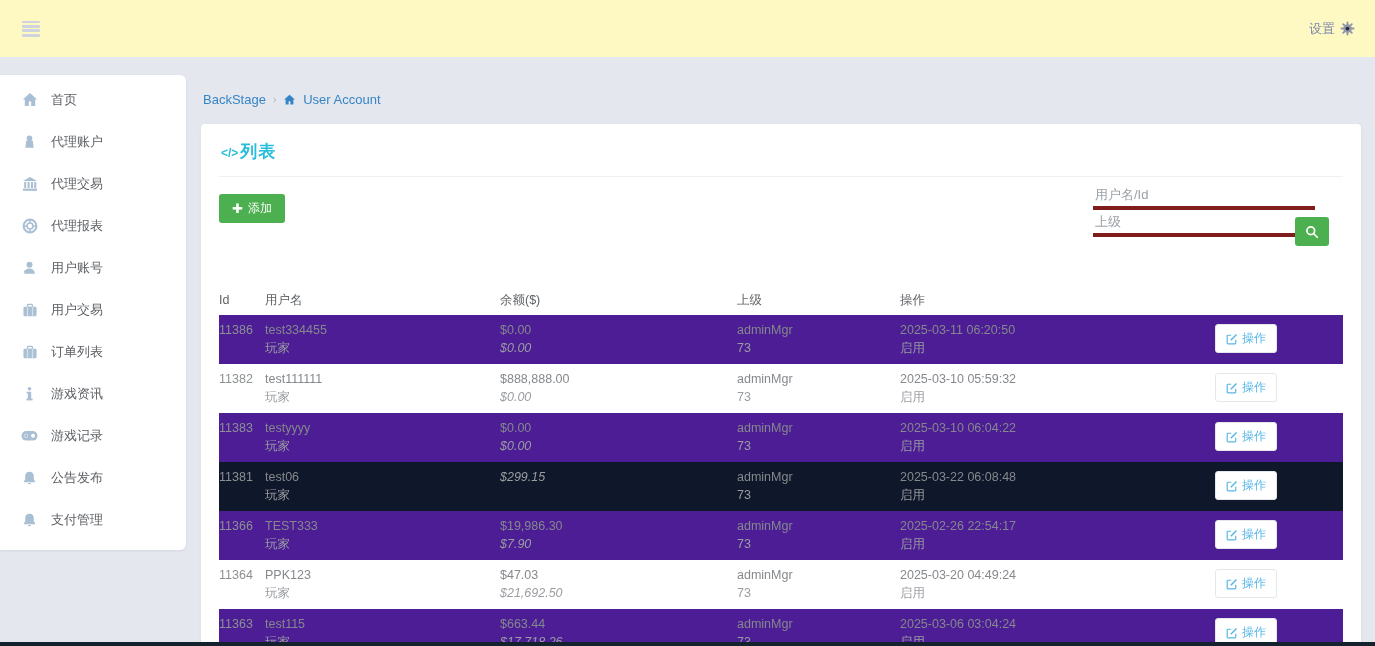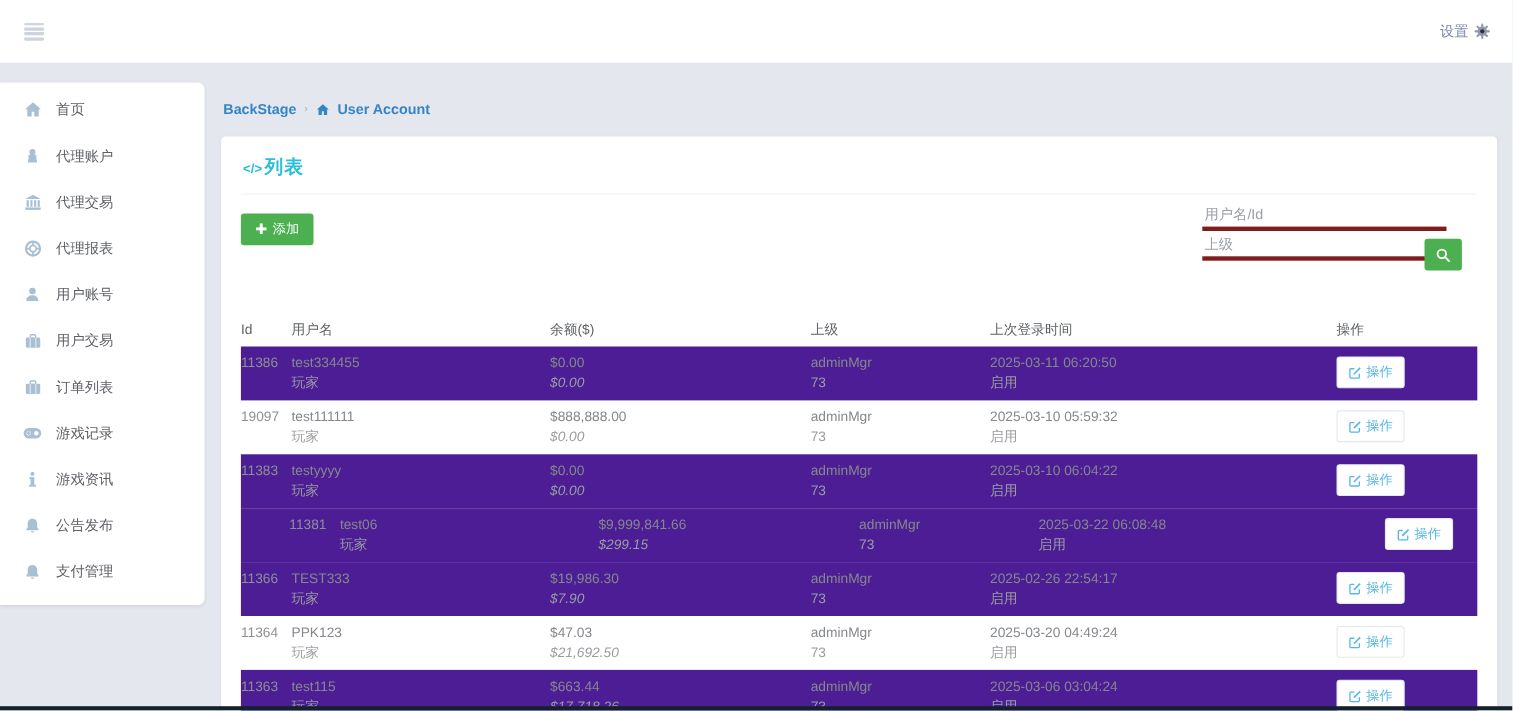--- a/index.html
+++ b/index.html
@@ -4,21 +4,21 @@
 <style>
   * { margin:0; padding:0; box-sizing:border-box; }
   html,body { width:1375px; height:646px; overflow:hidden; }
   body {
     font-family:"Liberation Sans","DejaVu Sans",sans-serif;
     background:#e5e7ef; position:relative; font-size:13px;
   }
   
   .navbar {
     position:absolute; left:0; top:0; width:1375px; height:57px;
-    background:#ffffff; display:flex; align-items:center; justify-content:space-between;
+    background:#fef9c3; display:flex; align-items:center; justify-content:space-between;
     padding:0 20px 0 22px; z-index:10;
   }
   .hamburger { width:22px; height:18px; cursor:pointer; display:flex; flex-direction:column; justify-content:space-between; padding:1px 0; }
   .hamburger span { display:block; height:2.6px; background:#cfd3dd; border-radius:1px; }
   .hamburger span:nth-child(1){width:18px;} .hamburger span:nth-child(2){width:18px;}
   .hamburger span:nth-child(3){width:18px;} .hamburger span:nth-child(4){width:18px;}
   .nav-settings { display:flex; align-items:center; gap:5px; cursor:pointer; }
   .nav-settings .lbl { color:#7d88ac; font-size:13px; }
   
   .sidebar {
@@ -29,21 +29,21 @@
   .side-item {
     height:42px; display:flex; align-items:center; gap:13px;
     padding-left:21px; cursor:pointer; color:#5d6065; font-size:13px;
   }
   .side-item .ic { width:17px; height:17px; display:flex; align-items:center; justify-content:center; flex:none; }
   
   .main { position:absolute; left:201px; top:57px; width:1160px; }
   .breadcrumb {
     margin:35px 0 0 2px; display:flex; align-items:center; gap:7px; font-size:13px;
   }
-  .breadcrumb a { color:#3585c5; text-decoration:none; cursor:pointer;font-weight:bold; }
+  .breadcrumb a { color:#3585c5; text-decoration:none; cursor:pointer; }
   .crumb-sep { color:#aeb2b8; font-size:10px; }
   .panel {
     margin-top:17px; background:#ffffff; border-radius:4px;
     box-shadow:0 1px 3px rgba(40,44,70,.06);
     padding:14px 18px 30px 18px; min-height:560px;
   }
   .panel-title { display:flex; align-items:baseline; gap:2px; padding:2px 0 13px 2px;
     border-bottom:1px solid #eef0f3; color:#28bedb; }
   .panel-title .pfx { font-size:12px; font-weight:bold; }
   .panel-title .ttl { font-size:17px; font-weight:bold; letter-spacing:1px; }
@@ -69,21 +69,21 @@
   }
   
   .tbl { width:100%; }
   .trow { display:flex; align-items:stretch; }
   .thead { height:30px; align-items:center; color:#5f6265; }
   .thead > div { font-size:12.5px; }
   .c1{width:46px;} .c2{width:235px;} .c3{width:237px;} .c4{width:163px;} .c5{width:315px;} .c6{flex:1;}
   .trow > div { padding:6px 8px 6px 0; }
   .drow { height:49px; }
   .drow.striped { background:#4c1d95; }
-  .drow.hl { background:#4c1d95;padding-left:44px; }
+  .drow.hl { background:#0f172a; }
   .l1 { display:block; color:#85888c; font-size:12.5px; line-height:18px; white-space:nowrap; }
   .l2 { display:block; color:#9a9da1; font-size:12.5px; line-height:18px; white-space:nowrap; }
   .l2.money { font-style:italic; }
   .id-cell { color:#8d9093; font-size:12.5px; line-height:18px; padding-top:6px; }
   .btn-op {
     margin-top:3px; background:#fff; border:1px solid #e5e8eb; border-radius:3px;
     color:#59b7e8; font-size:12px; padding:5px 10px; cursor:pointer;
     display:inline-flex; align-items:center; gap:4px; font-family:inherit;
   }
   
@@ -198,42 +198,42 @@
             <rect x="5.4" y="1.4" width="5.2" height="3.4" rx="1" fill="none" stroke="#a9bfd3" stroke-width="1.4"></rect>
           </g>
           <rect x="4.6" y="4" width="1.4" height="10" fill="#fff" opacity="0.5"></rect>
           <rect x="10" y="4" width="1.4" height="10" fill="#fff" opacity="0.5"></rect>
         </svg>
     </span>
     <span>订单列表</span>
   </div>
   <div class="side-item">
     <span class="ic">
+      <svg width="7" height="15" viewBox="0 0 7 15">
+          <g fill="#a9bfd3">
+            <circle cx="3.5" cy="1.8" r="1.8"></circle>
+            <rect x="1.8" y="4.8" width="3.4" height="8"></rect>
+            <rect x="0.4" y="11.6" width="6.2" height="1.8"></rect>
+            <rect x="0.6" y="4.8" width="3" height="1.6"></rect>
+          </g>
+        </svg>
+    </span>
+    <span>游戏资讯</span>
+  </div>
+  <div class="side-item">
+    <span class="ic">
       <svg width="17" height="12" viewBox="0 0 17 12">
           <rect x="0.5" y="1" width="16" height="9.6" rx="4.8" fill="#a9bfd3"></rect>
           <circle cx="5" cy="5.8" r="2" fill="#fff"></circle>
           <circle cx="12" cy="5.8" r="2" fill="#fff"></circle>
           <rect x="4.3" y="4" width="1.4" height="3.6" fill="#a9bfd3"></rect>
           <rect x="3.2" y="5.1" width="3.6" height="1.4" fill="#a9bfd3"></rect>
         </svg>
     </span>
     <span>游戏记录</span>
-  </div>
-  <div class="side-item">
-    <span class="ic">
-      <svg width="7" height="15" viewBox="0 0 7 15">
-          <g fill="#a9bfd3">
-            <circle cx="3.5" cy="1.8" r="1.8"></circle>
-            <rect x="1.8" y="4.8" width="3.4" height="8"></rect>
-            <rect x="0.4" y="11.6" width="6.2" height="1.8"></rect>
-            <rect x="0.6" y="4.8" width="3" height="1.6"></rect>
-          </g>
-        </svg>
-    </span>
-    <span>游戏资讯</span>
   </div>
   <div class="side-item">
     <span class="ic">
       <svg width="15" height="16" viewBox="0 0 16 16">
           <g fill="#a9bfd3">
             <path d="M8 1.2c-3 0-4.6 2.2-4.6 5v3.2L2 11.6v0.8h12v-0.8l-1.4-2.2V6.2c0-2.8-1.6-5-4.6-5z"></path>
             <path d="M6.2 13.4a1.9 1.9 0 0 0 3.6 0z"></path>
           </g>
         </svg>
     </span>
@@ -292,21 +292,20 @@
         </button>
       </div>
     </div>
 
     <div class="tbl">
       <div class="trow thead">
         <div class="c1">Id</div>
         <div class="c2">用户名</div>
         <div class="c3">余额($)</div>
         <div class="c4">上级</div>
-        <div class="c5">上次登录时间</div>
         <div class="c6">操作</div>
       </div>
       <div id="tbody">
           <div class="trow drow striped">
     <div class="c1 id-cell">11386</div>
     <div class="c2">
       <span class="l1">test334455</span>
       <span class="l2">玩家</span>
     </div>
     <div class="c3">
@@ -329,21 +328,21 @@
                       <path d="M13 9v4.4a1 1 0 0 1-1 1H2.6a1 1 0 0 1-1-1V4a1 1 0 0 1 1-1H7"></path>
                       <path d="M6.4 9.6 14 2" stroke-width="2"></path>
                     </g>
                   </svg>
         </span>
         <span>操作</span>
       </button>
     </div>
   </div>
           <div class="trow drow">
-    <div class="c1 id-cell">19097</div>
+    <div class="c1 id-cell">11382</div>
     <div class="c2">
       <span class="l1">test111111</span>
       <span class="l2">玩家</span>
     </div>
     <div class="c3">
       <span class="l1">$888,888.00</span>
       <span class="l2 money">$0.00</span>
     </div>
     <div class="c4">
       <span class="l1">adminMgr</span>
@@ -399,21 +398,20 @@
       </button>
     </div>
   </div>
           <div class="trow drow hl">
     <div class="c1 id-cell">11381</div>
     <div class="c2">
       <span class="l1">test06</span>
       <span class="l2">玩家</span>
     </div>
     <div class="c3">
-      <span class="l1">$9,999,841.66</span>
       <span class="l2 money">$299.15</span>
     </div>
     <div class="c4">
       <span class="l1">adminMgr</span>
       <span class="l2">73</span>
     </div>
     <div class="c5">
       <span class="l1">2025-03-22 06:08:48</span>
       <span class="l2">启用</span>
     </div>

